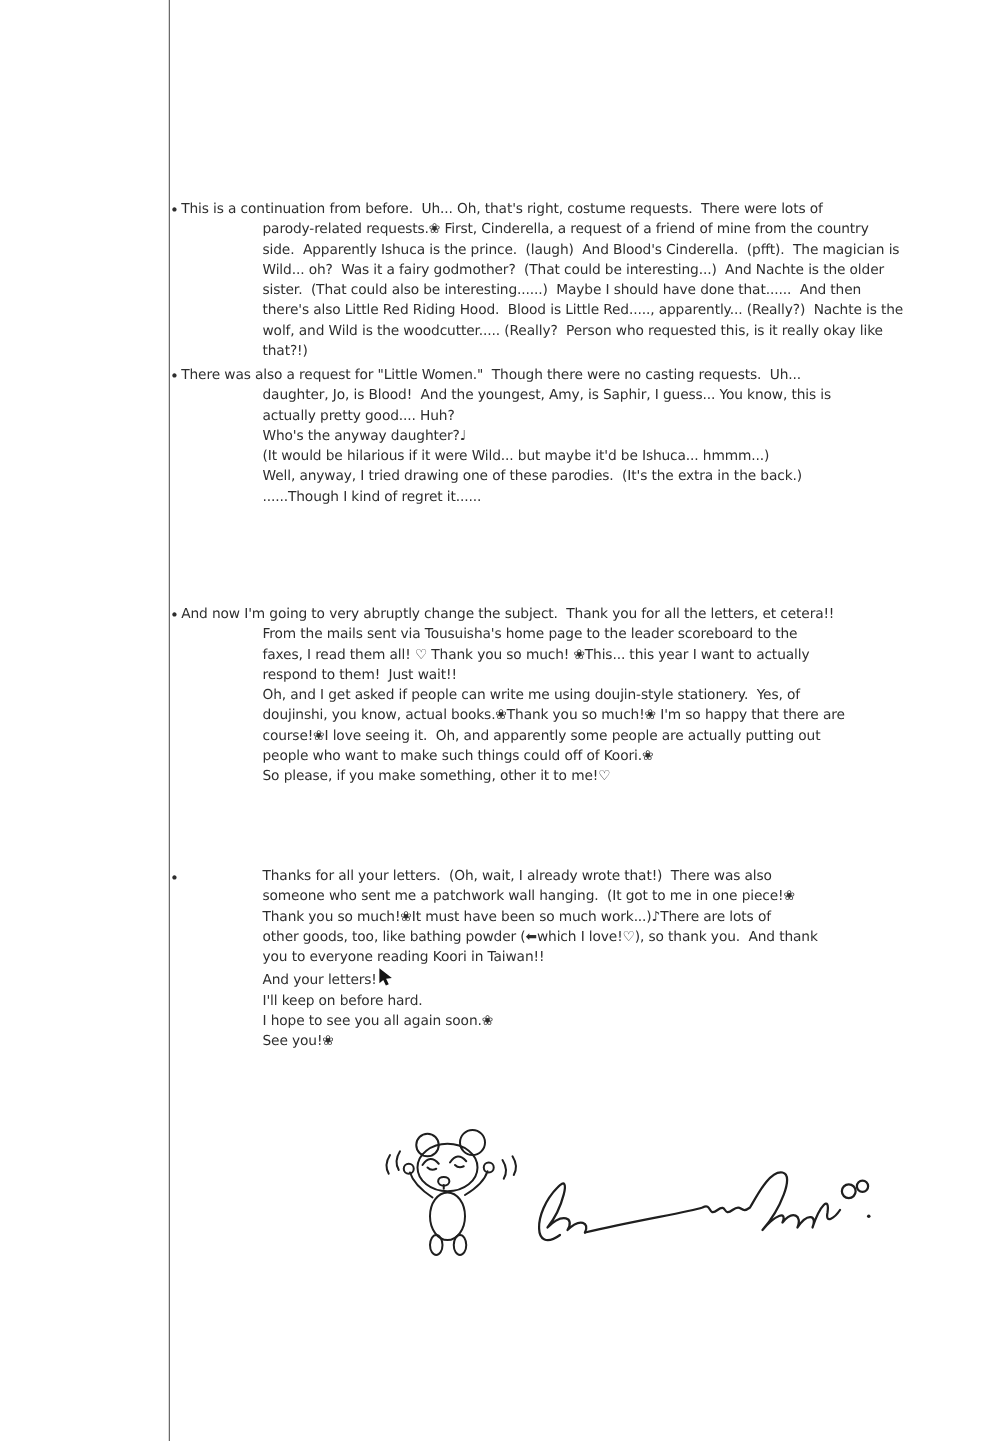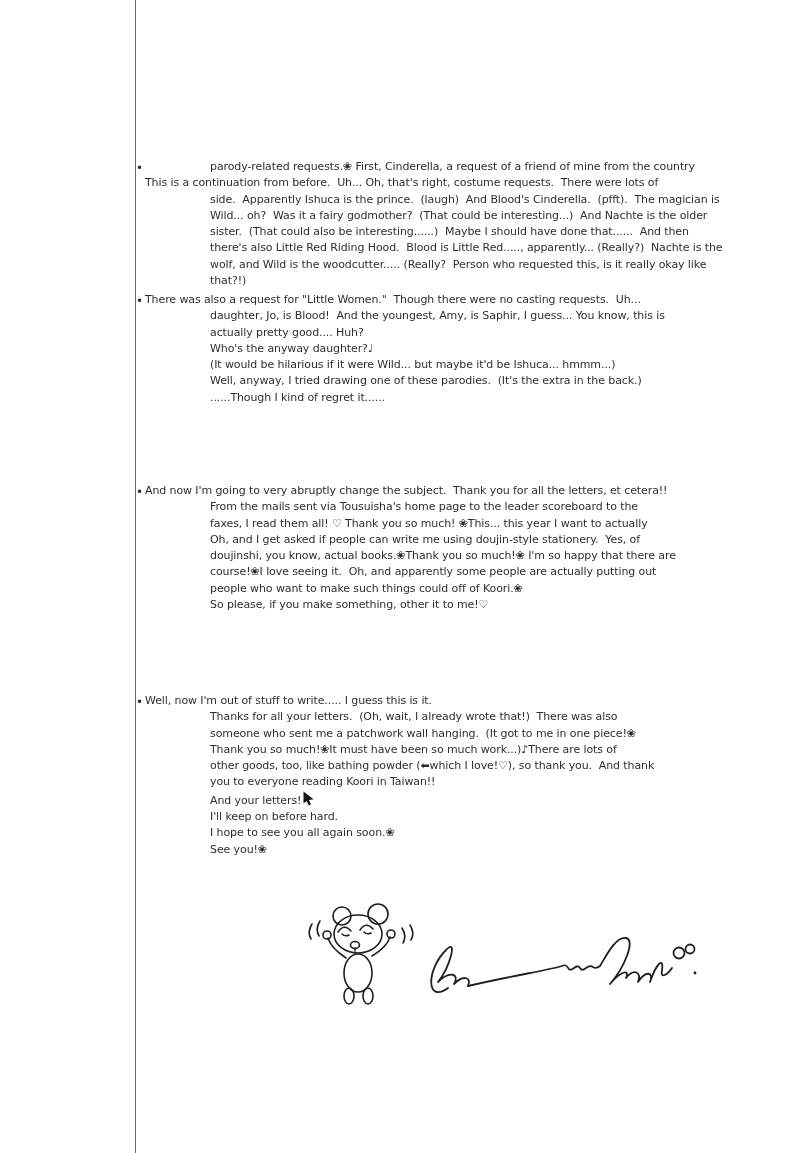--- a/index.html
+++ b/index.html
@@ -33,22 +33,22 @@
 </head>
 <body style="--bg: #ffffff; --ink: #2e2e2e; --rule: #6a6a6a;">
 
 <div class="page">
 
   <div class="gutter-rule"></div>
 
   <div class="paragraph-list">
       <div class="paragraph" style="top: 159px;">
         <span class="bullet">•</span>
+        <div class="line first"><span>This is a continuation from before.  Uh... Oh, that's right, costume requests.  There were lots of</span></div>
         <div class="line"><span>parody-related requests.❀ First, Cinderella, a request of a friend of mine from the country</span></div>
-        <div class="line first"><span>This is a continuation from before.  Uh... Oh, that's right, costume requests.  There were lots of</span></div>
         <div class="line"><span>side.  Apparently Ishuca is the prince.  (laugh)  And Blood's Cinderella.  (pfft).  The magician is</span></div>
         <div class="line"><span>Wild... oh?  Was it a fairy godmother?  (That could be interesting...)  And Nachte is the older</span></div>
         <div class="line"><span>sister.  (That could also be interesting......)  Maybe I should have done that......  And then</span></div>
         <div class="line"><span>there's also Little Red Riding Hood.  Blood is Little Red....., apparently... (Really?)  Nachte is the</span></div>
         <div class="line"><span>wolf, and Wild is the woodcutter..... (Really?  Person who requested this, is it really okay like</span></div>
         <div class="line"><span>that?!)</span></div>
       </div>
       <div class="paragraph" style="top: 292px;">
         <span class="bullet">•</span>
         <div class="line first"><span>There was also a request for "Little Women."  Though there were no casting requests.  Uh...</span></div>
@@ -57,29 +57,29 @@
         <div class="line"><span>Who's the anyway daughter?♩</span></div>
         <div class="line"><span>(It would be hilarious if it were Wild... but maybe it'd be Ishuca... hmmm...)</span></div>
         <div class="line"><span>Well, anyway, I tried drawing one of these parodies.  (It's the extra in the back.)</span></div>
         <div class="line"><span>......Though I kind of regret it......</span></div>
       </div>
       <div class="paragraph" style="top: 483px;">
         <span class="bullet">•</span>
         <div class="line first"><span>And now I'm going to very abruptly change the subject.  Thank you for all the letters, et cetera!!</span></div>
         <div class="line"><span>From the mails sent via Tousuisha's home page to the leader scoreboard to the</span></div>
         <div class="line"><span>faxes, I read them all! ♡ Thank you so much! ❀This... this year I want to actually</span></div>
+        <div class="line"><span>respond to them!  Just wait!!</span></div>
         <div class="line"><span>Oh, and I get asked if people can write me using doujin-style stationery.  Yes, of</span></div>
         <div class="line"><span>doujinshi, you know, actual books.❀Thank you so much!❀ I'm so happy that there are</span></div>
         <div class="line"><span>course!❀I love seeing it.  Oh, and apparently some people are actually putting out</span></div>
         <div class="line"><span>people who want to make such things could off of Koori.❀</span></div>
         <div class="line"><span>So please, if you make something, other it to me!♡</span></div>
       </div>
       <div class="paragraph" style="top: 693px;">
         <span class="bullet">•</span>
-        <div class="line first"><span>Well, now I'm out of stuff to write..... I guess this is it.</span></div>
         <div class="line"><span>Thanks for all your letters.  (Oh, wait, I already wrote that!)  There was also</span></div>
         <div class="line"><span>someone who sent me a patchwork wall hanging.  (It got to me in one piece!❀</span></div>
         <div class="line"><span>Thank you so much!❀It must have been so much work...)♪There are lots of</span></div>
         <div class="line"><span>other goods, too, like bathing powder (⬅which I love!♡), so thank you.  And thank</span></div>
         <div class="line"><span>you to everyone reading Koori in Taiwan!!</span></div>
         <div class="line"><span>And your letters!</span><span class="inline-icon"><svg width="11" height="15" viewBox="0 0 11 15">
               <path d="M0.5,0.5 L0.5,12.5 L3.6,10 L5.7,14.4 L8,13.3 L5.9,9 L10.5,8.3 Z" fill="#141414"></path>
             </svg></span></div>
         <div class="line"><span>I'll keep on before hard.</span></div>
         <div class="line"><span>I hope to see you all again soon.❀</span></div>

